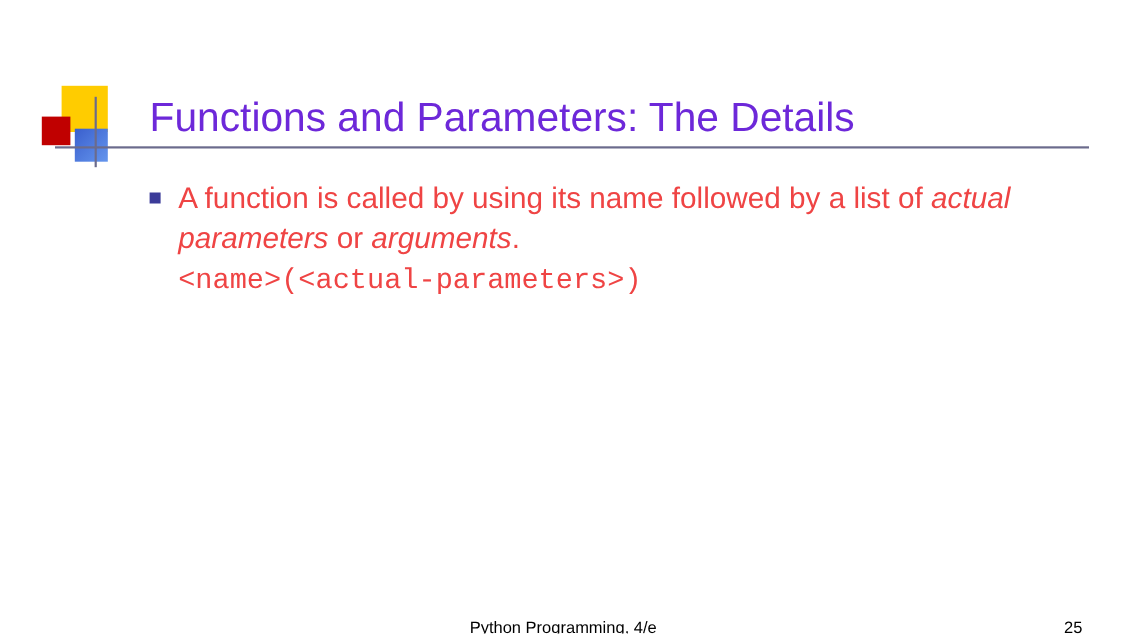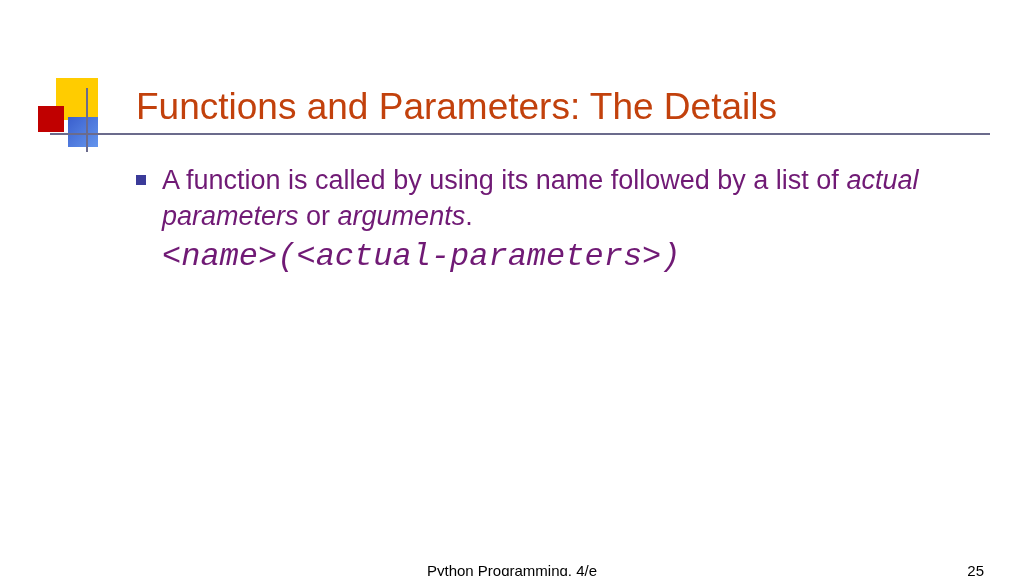--- a/index.html
+++ b/index.html
@@ -56,21 +56,21 @@
       left: 86px;
       width: 2px;
       height: 64px;
       background: #6b6b8c;
     }
     .title {
       position: absolute;
       top: 86px;
       left: 136px;
       font-size: 37px;
-      color: #c2410c;
+      color: #6d28d9;
       font-weight: normal;
     }
     .content {
       position: absolute;
       top: 162px;
       left: 136px;
       width: 850px;
     }
     .bullet-item {
       display: flex;
@@ -80,28 +80,27 @@
     .bullet-marker {
       width: 10px;
       height: 10px;
       background: #3b3b99;
       margin-top: 13px;
       margin-right: 16px;
       flex-shrink: 0;
     }
     .bullet-text {
       font-size: 27px;
-      color: #701a75;
+      color: #ef4444;
       line-height: 1.35;
     }
     .italic { font-style: italic; }
     .mono {
       font-family: "Courier New", Courier, monospace;
-      font-size: 32px;
-      font-style: italic;
+      font-size: 26px;
     }
     .footer {
       position: absolute;
       bottom: 14px;
       left: 0;
       width: 1024px;
       font-size: 15px;
       color: #000000;
     }
     .footer-center {

